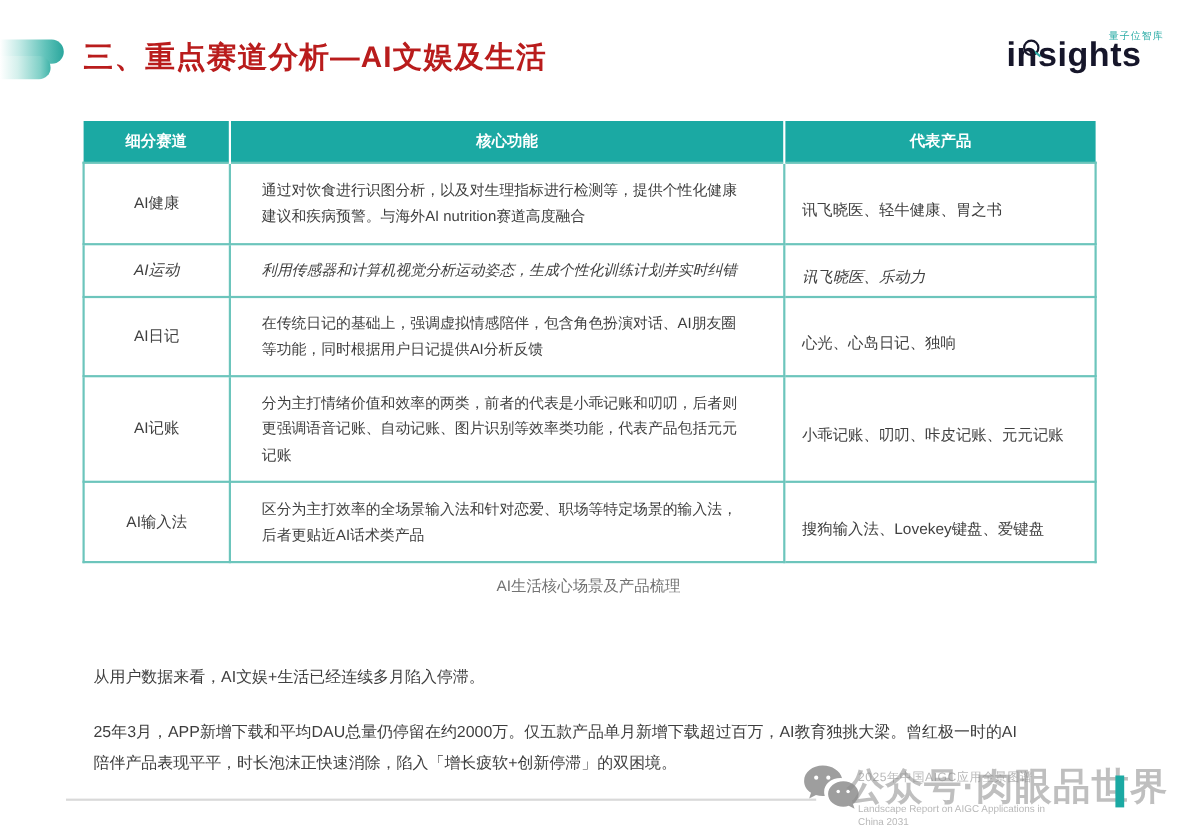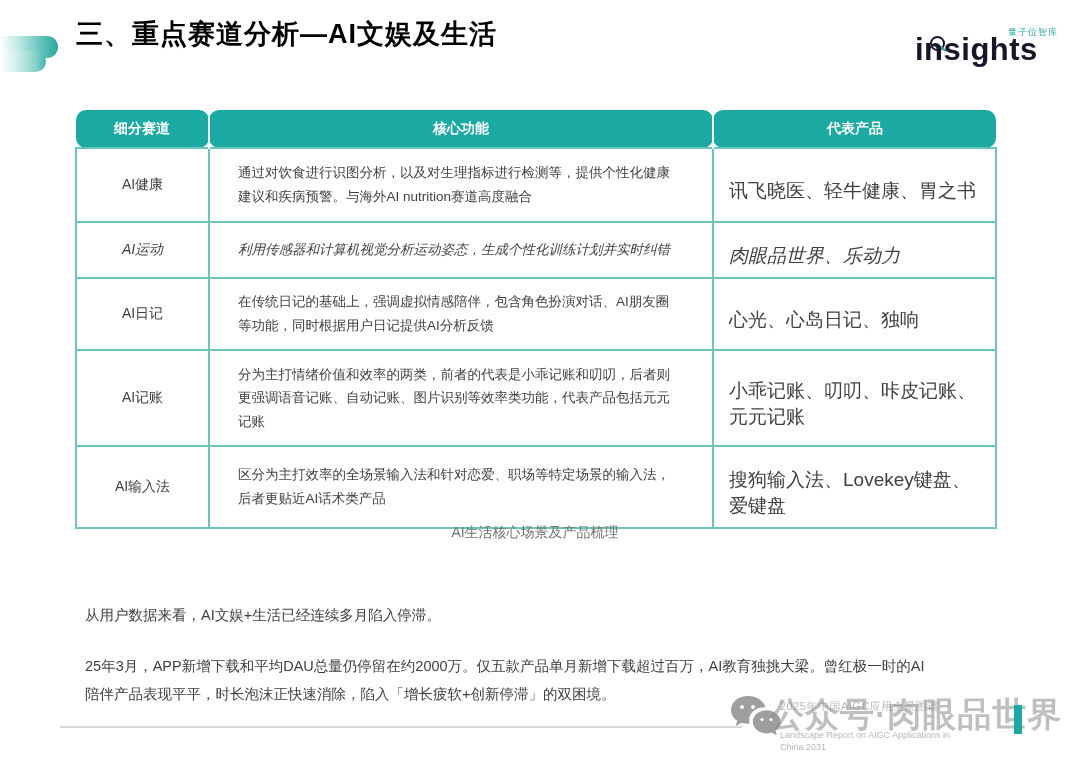--- a/index.html
+++ b/index.html
@@ -22,22 +22,22 @@
     border-radius: 0 12px 12px 0;
     background: linear-gradient(90deg, #ffffff 0%, #c3eae6 30%, #5fc2b9 72%, #2aa69d 100%);
   }
   .deco .pill2 {
     position: absolute; left: 0; top: 21px; width: 46px; height: 21px;
     border-radius: 0 11px 11px 0;
     background: linear-gradient(90deg, #ffffff 0%, #d4f0ec 35%, #7fd0c7 80%, #3fb3a9 100%);
   }
 
   .page-title {
-    position: absolute; left: 76px; top: 16px;
-    font-size: 27px; font-weight: 700; color: #000000;
+    position: absolute; left: 76px; top: 34px;
+    font-size: 27px; font-weight: 700; color: #b91c1c;
     letter-spacing: 1px;
   }
 
   
   .brand { position: absolute; left: 905px; top: 14px; width: 165px; height: 72px; }
   .brand .sub {
     position: absolute; right: 12px; top: 12px;
     font-size: 9px; color: #2aaca6; letter-spacing: 1px;
   }
   .brand .compass {
@@ -58,30 +58,29 @@
     position: absolute; left: 75px; top: 110px; width: 920px;
     border-collapse: collapse; table-layout: fixed;
   }
   .track-table col.c1 { width: 133px; }
   .track-table col.c2 { width: 504px; }
   .track-table col.c3 { width: 283px; }
   .track-table th {
     background: #1ba9a3; color: #ffffff; font-size: 14px; font-weight: 700;
     height: 38px; text-align: center; vertical-align: middle;
     border-left: 2px solid #ffffff;
-    border-radius: 10px;
   }
   .track-table th:first-child { border-left: none; }
   .track-table td {
     border: 2px solid #6cc5bc; color: #3f3f3f;
     vertical-align: middle; background: #ffffff;
   }
   .track-table td.track { text-align: center; font-size: 14px; margin-top: 36px; }
   .track-table td.func { font-size: 13.5px; line-height: 1.75; padding: 8px 30px 8px 28px; }
-  .track-table td.prod { font-size: 19px; padding: 20px 8px 8px 15px; margin-top: 48px; }
+  .track-table td.prod { font-size: 14px; padding: 20px 8px 8px 15px; margin-top: 48px; }
   .r1 td { height: 74px; }
   .r2 td { height: 45px; font-style: italic; }
   .r3 td { height: 72px; }
   .r4 td { height: 96px; }
   .r5 td { height: 73px; }
 
   .table-caption {
     position: absolute; left: 75px; top: 524px; width: 920px;
     text-align: center; font-size: 14px; color: #737373;
   }
@@ -148,21 +147,21 @@
     </thead>
     <tbody>
       <tr class="r1">
         <td class="track">AI健康</td>
         <td class="func">通过对饮食进行识图分析，以及对生理指标进行检测等，提供个性化健康建议和疾病预警。与海外AI nutrition赛道高度融合</td>
         <td class="prod">讯飞晓医、轻牛健康、胃之书</td>
       </tr>
       <tr class="r2">
         <td class="track">AI运动</td>
         <td class="func">利用传感器和计算机视觉分析运动姿态，生成个性化训练计划并实时纠错</td>
-        <td class="prod">肉眼品世界、乐动力</td>
+        <td class="prod">讯飞晓医、乐动力</td>
       </tr>
       <tr class="r3">
         <td class="track">AI日记</td>
         <td class="func">在传统日记的基础上，强调虚拟情感陪伴，包含角色扮演对话、AI朋友圈等功能，同时根据用户日记提供AI分析反馈</td>
         <td class="prod">心光、心岛日记、独响</td>
       </tr>
       <tr class="r4">
         <td class="track">AI记账</td>
         <td class="func">分为主打情绪价值和效率的两类，前者的代表是小乖记账和叨叨，后者则更强调语音记账、自动记账、图片识别等效率类功能，代表产品包括元元记账</td>
         <td class="prod">小乖记账、叨叨、咔皮记账、元元记账</td>

